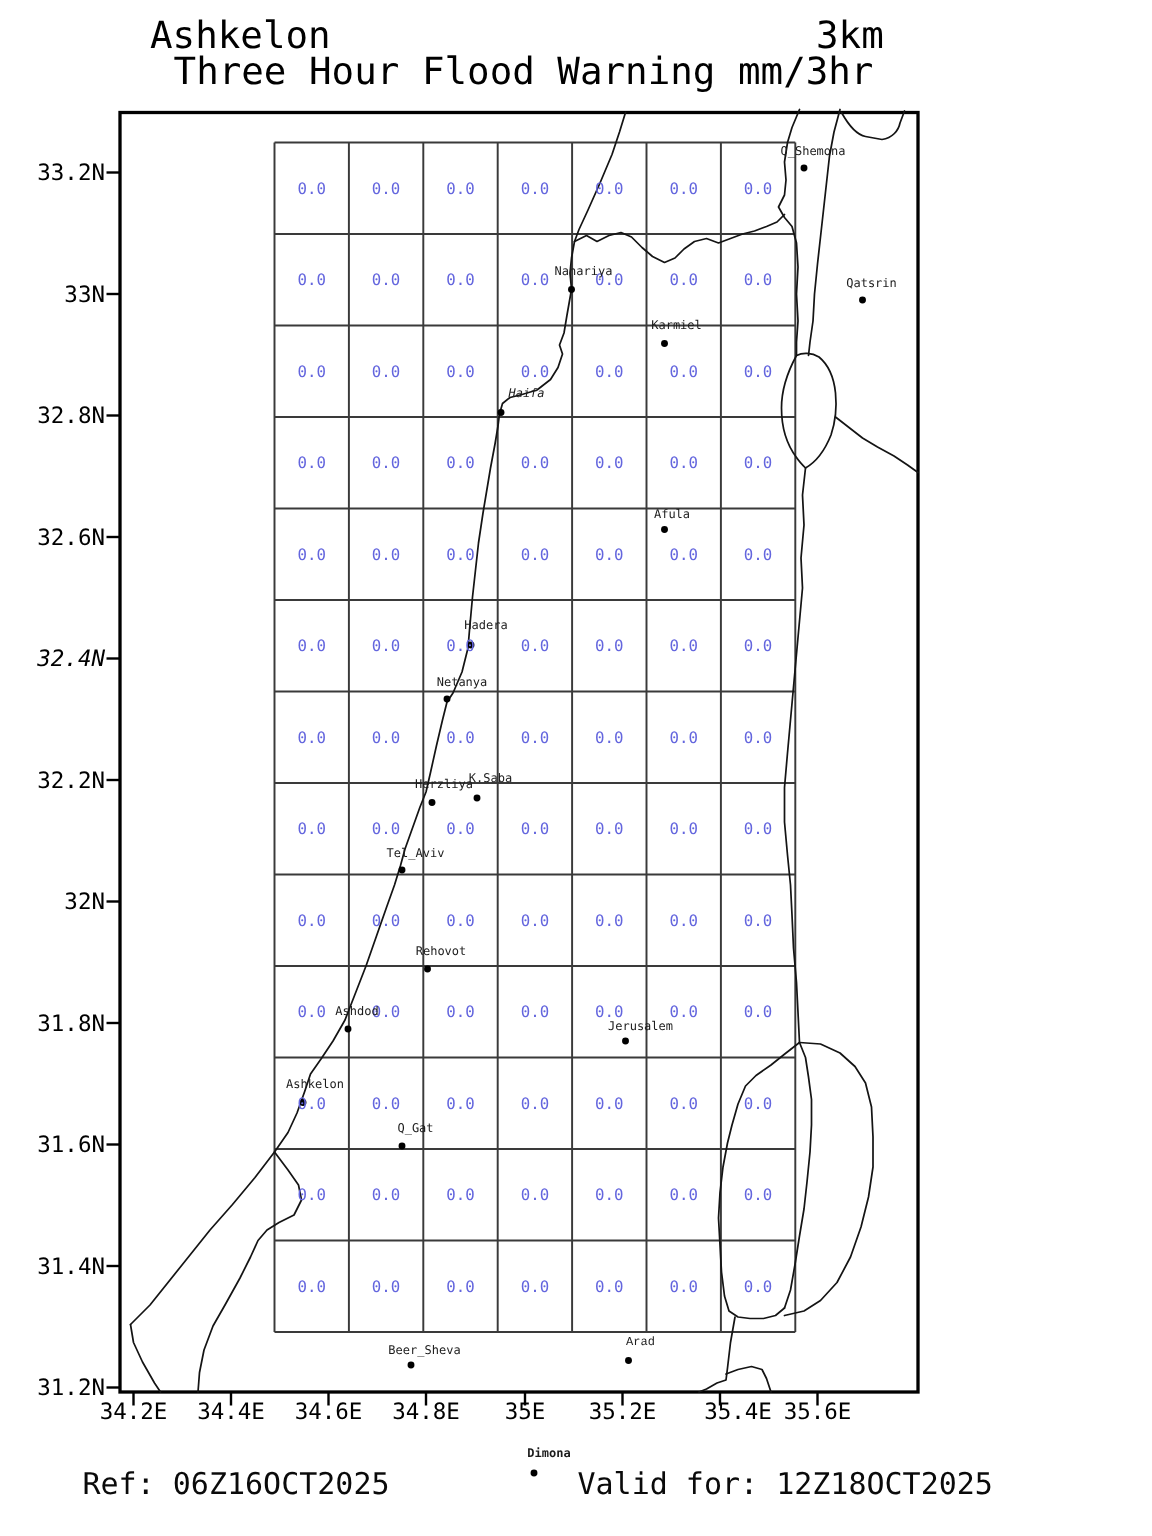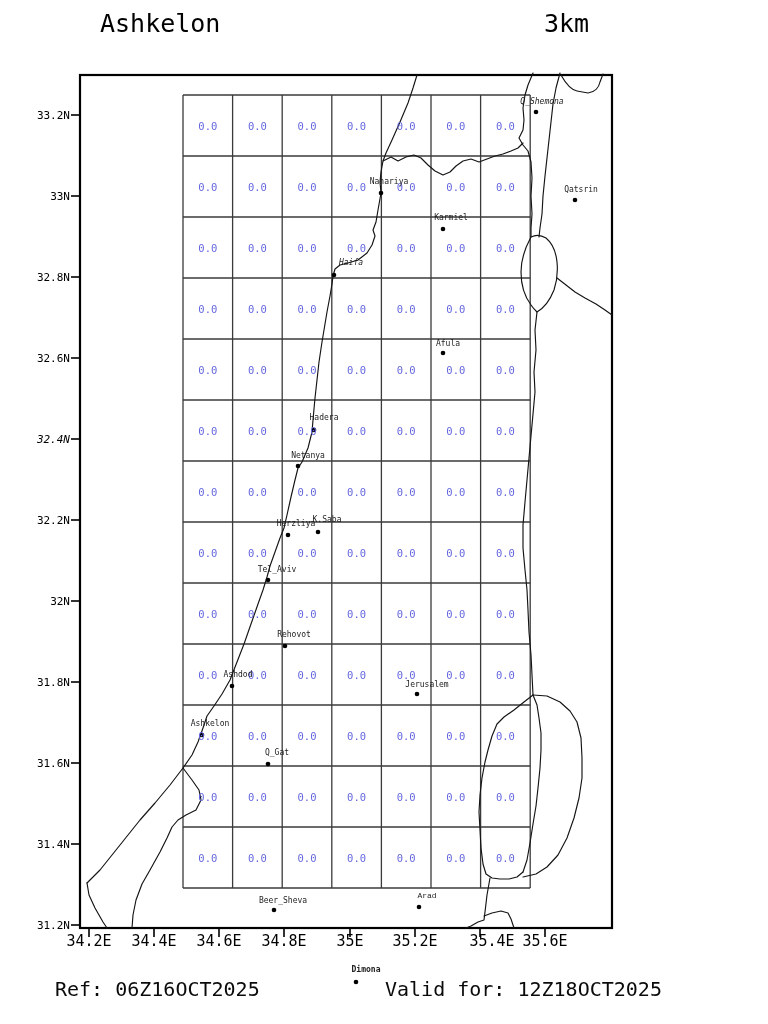--- a/index.html
+++ b/index.html
@@ -8,36 +8,37 @@
     --map-color:#141414;
     --frame-color:#000000;
     --city-color:#1c1c1c;
   }
   html,body{margin:0;padding:0;background:#ffffff;}
   #root{position:relative;width:768px;height:1024px;background:#ffffff;overflow:hidden;
         font-family:"DejaVu Sans Mono",monospace;color:#000;}
   .abs{position:absolute;white-space:nowrap;}
   .title-text{font-size:25px;letter-spacing:0px;color:#000;}
   .subtitle-text{font-size:25px;transform:translateX(-50%);color:#000;}
-  .ylab{font-size:11px;transform:translate(-100%,-50%);color:#000;}
+  .ylab{font-size:15px;transform:translate(-100%,-50%);color:#000;}
   .xlab{font-size:15px;transform:translate(-50%,0);color:#000;}
   .cellval{font-size:10.5px;transform:translate(-50%,-50%);color:var(--value-color);}
   .citylab{font-size:8px;transform:translate(-50%,-50%);color:var(--city-color);}
   .footer-text{font-size:20px;color:#0a0a0a;}
   #map-svg{position:absolute;left:0;top:0;}
   #map-svg path.mappath{stroke:var(--map-color);fill:none;stroke-width:1.15;stroke-linejoin:round;stroke-linecap:round;}
   #map-svg #map-frame{stroke:var(--frame-color);fill:none;stroke-width:2.2;}
 </style>
 </head>
 <body>
 
 <div id="root">
 
   <div class="abs title-text" style="left:100px;top:9px;">Ashkelon</div>
   <div class="abs title-text" style="left:544px;top:9px;">3km</div>
+  <div class="abs subtitle-text" style="left:349px;top:33px;">Three Hour Flood Warning mm/3hr</div>
 
   <svg id="map-svg" width="768" height="1024" viewBox="0 0 768 1024">
     <rect id="map-frame" x="80" y="75" width="532" height="853"></rect>
     <g id="grid-lines">
         <line x1="183" y1="95" x2="183" y2="888" stroke="#3a3a3a" stroke-width="1.3"></line>
         <line x1="232.6" y1="95" x2="232.6" y2="888" stroke="#3a3a3a" stroke-width="1.3"></line>
         <line x1="282.2" y1="95" x2="282.2" y2="888" stroke="#3a3a3a" stroke-width="1.3"></line>
         <line x1="331.8" y1="95" x2="331.8" y2="888" stroke="#3a3a3a" stroke-width="1.3"></line>
         <line x1="381.4" y1="95" x2="381.4" y2="888" stroke="#3a3a3a" stroke-width="1.3"></line>
         <line x1="431" y1="95" x2="431" y2="888" stroke="#3a3a3a" stroke-width="1.3"></line>
@@ -229,21 +230,21 @@
       <div class="abs cellval" style="left: 505.4px; top: 796.5px;">0.0</div>
       <div class="abs cellval" style="left: 207.8px; top: 857.5px;">0.0</div>
       <div class="abs cellval" style="left: 257.4px; top: 857.5px;">0.0</div>
       <div class="abs cellval" style="left: 307px; top: 857.5px;">0.0</div>
       <div class="abs cellval" style="left: 356.6px; top: 857.5px;">0.0</div>
       <div class="abs cellval" style="left: 406.2px; top: 857.5px;">0.0</div>
       <div class="abs cellval" style="left: 455.8px; top: 857.5px;">0.0</div>
       <div class="abs cellval" style="left: 505.4px; top: 857.5px;">0.0</div>
     </div>
   <div id="city-labels">
-      <div class="abs citylab" style="left: 542px; top: 101px; font-style: italic;">Q_Shemona</div>
+      <div class="abs citylab" style="left: 542px; top: 101px;">Q_Shemona</div>
       <div class="abs citylab" style="left: 581px; top: 189px;">Qatsrin</div>
       <div class="abs citylab" style="left: 389px; top: 181px;">Nahariya</div>
       <div class="abs citylab" style="left: 451px; top: 217px;">Karmiel</div>
       <div class="abs citylab" style="left: 351px; top: 262px; font-style: italic;">Haifa</div>
       <div class="abs citylab" style="left: 448px; top: 343px;">Afula</div>
       <div class="abs citylab" style="left: 324px; top: 417px;">Hadera</div>
       <div class="abs citylab" style="left: 308px; top: 455px;">Netanya</div>
       <div class="abs citylab" style="left: 296px; top: 523px;">Herzliya</div>
       <div class="abs citylab" style="left: 327px; top: 519px;">K.Saba</div>
       <div class="abs citylab" style="left: 277px; top: 569px;">Tel_Aviv</div>

